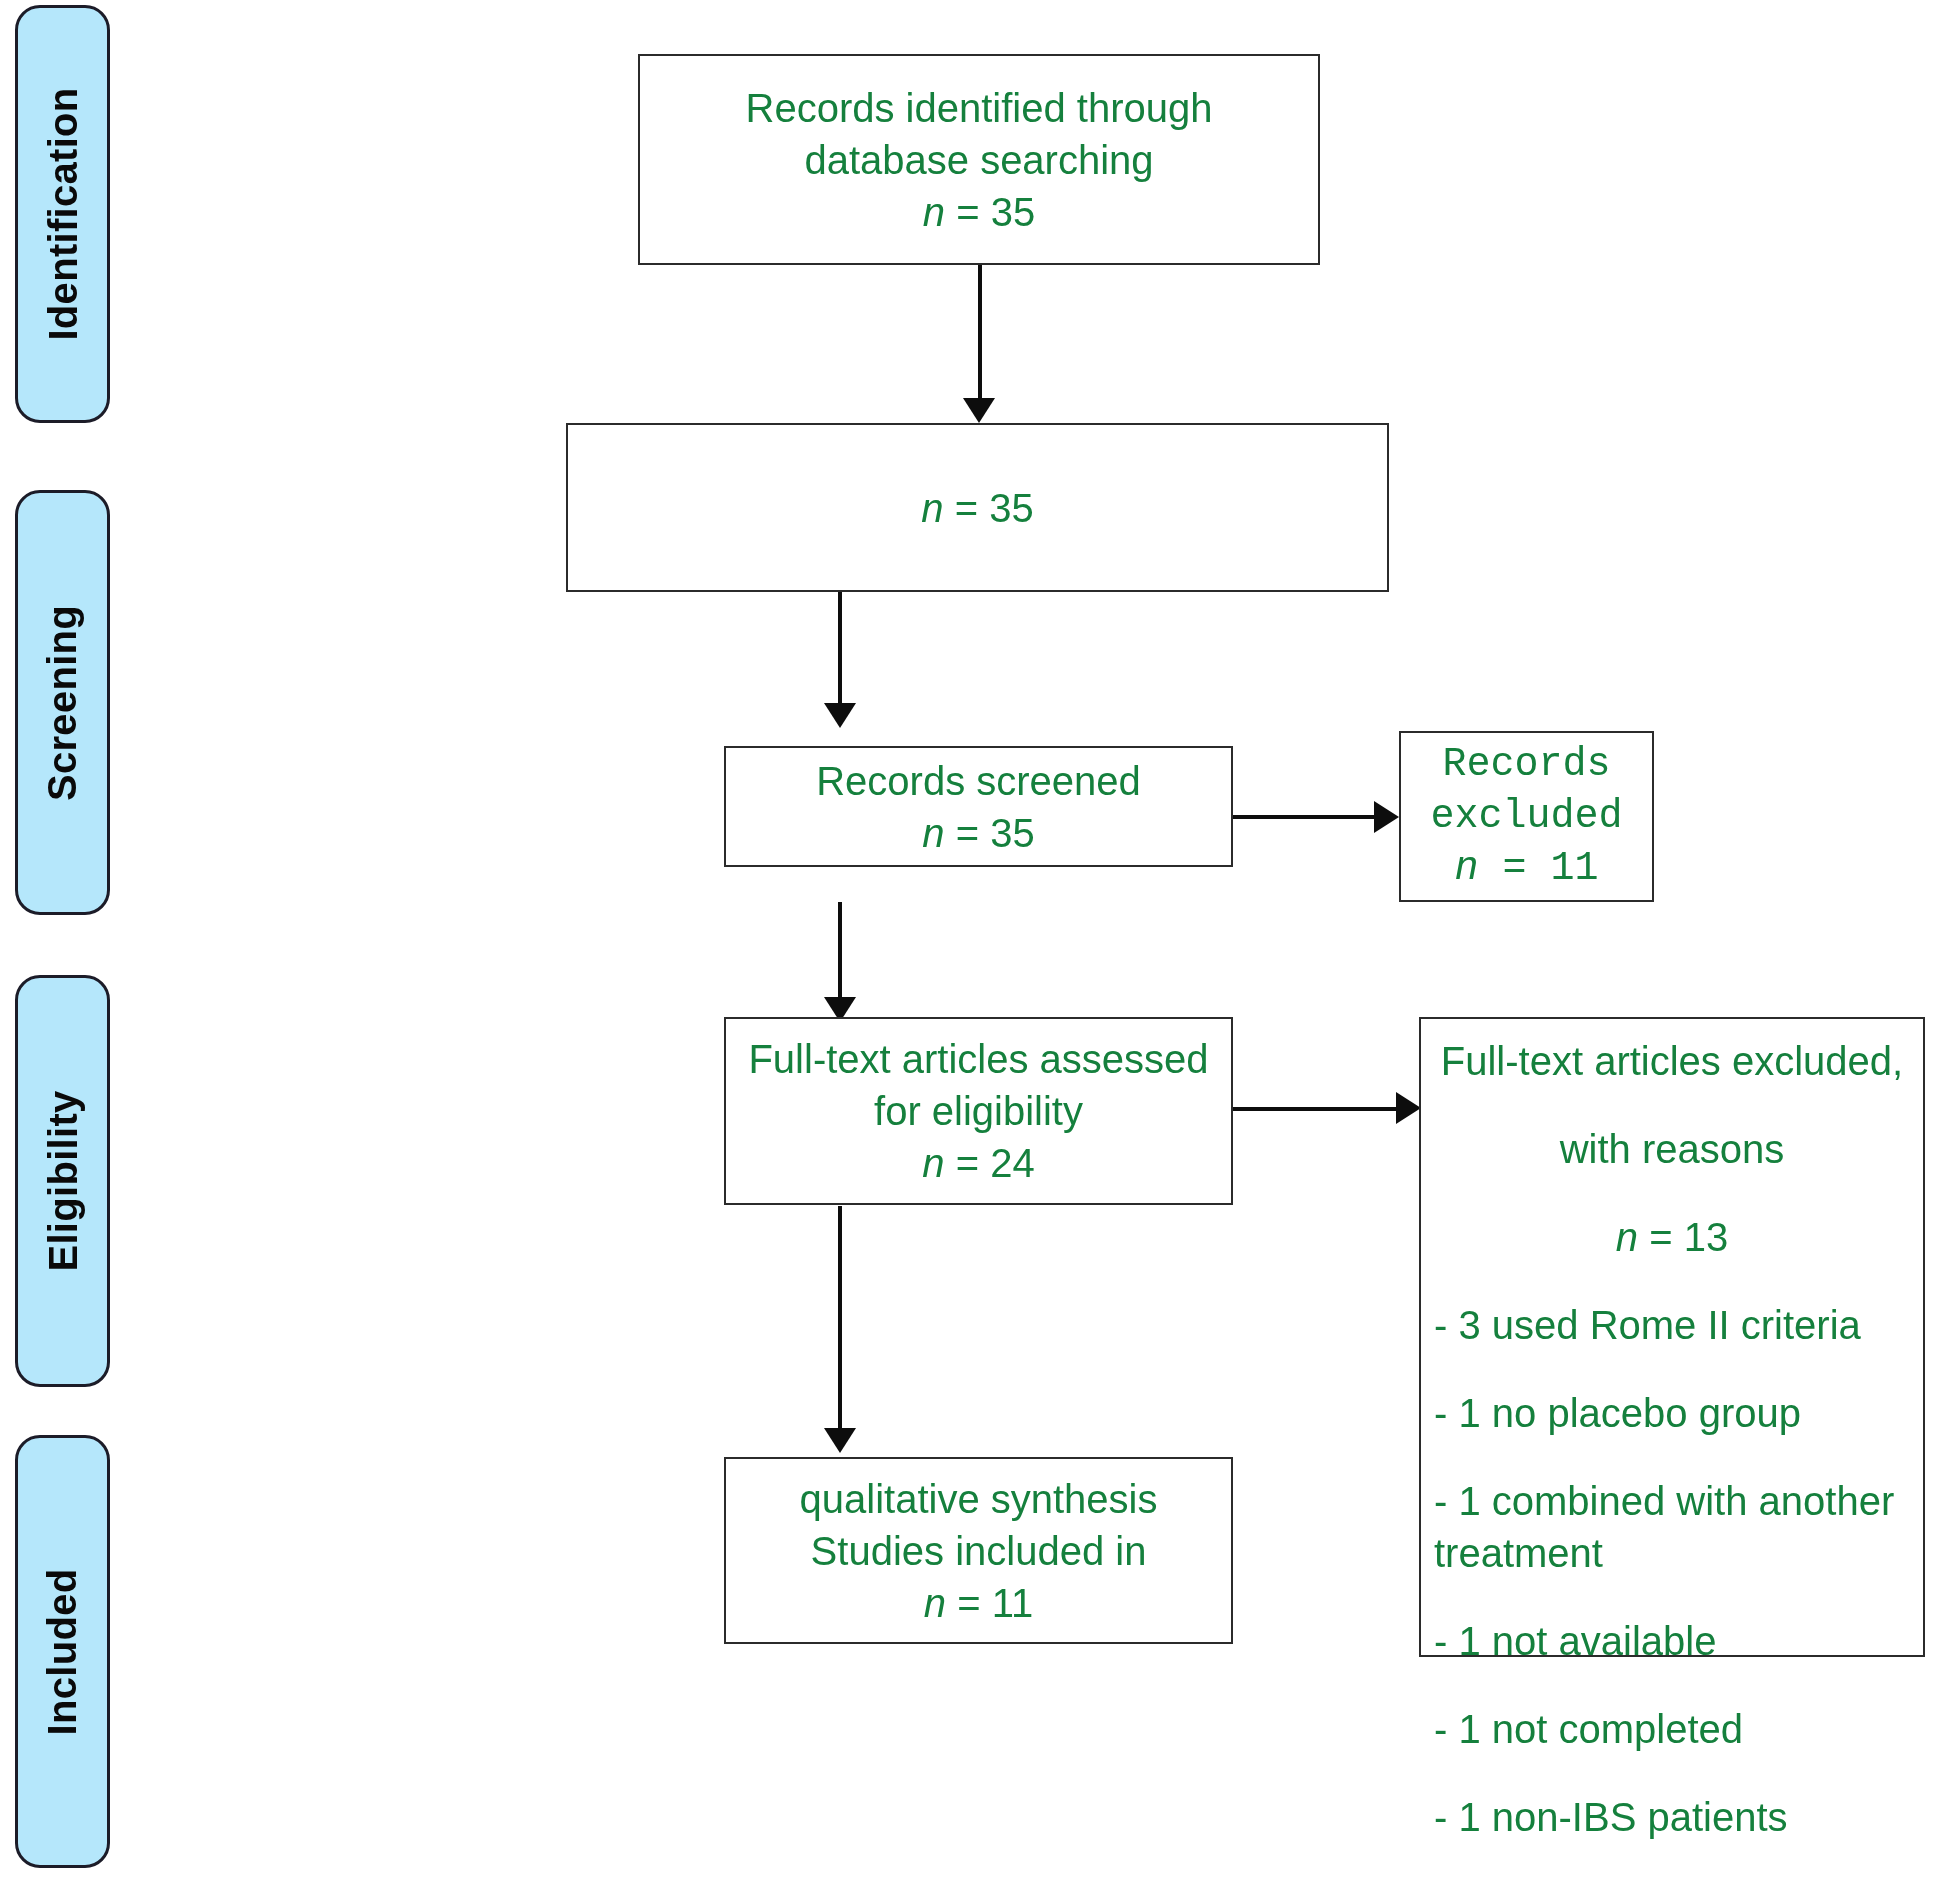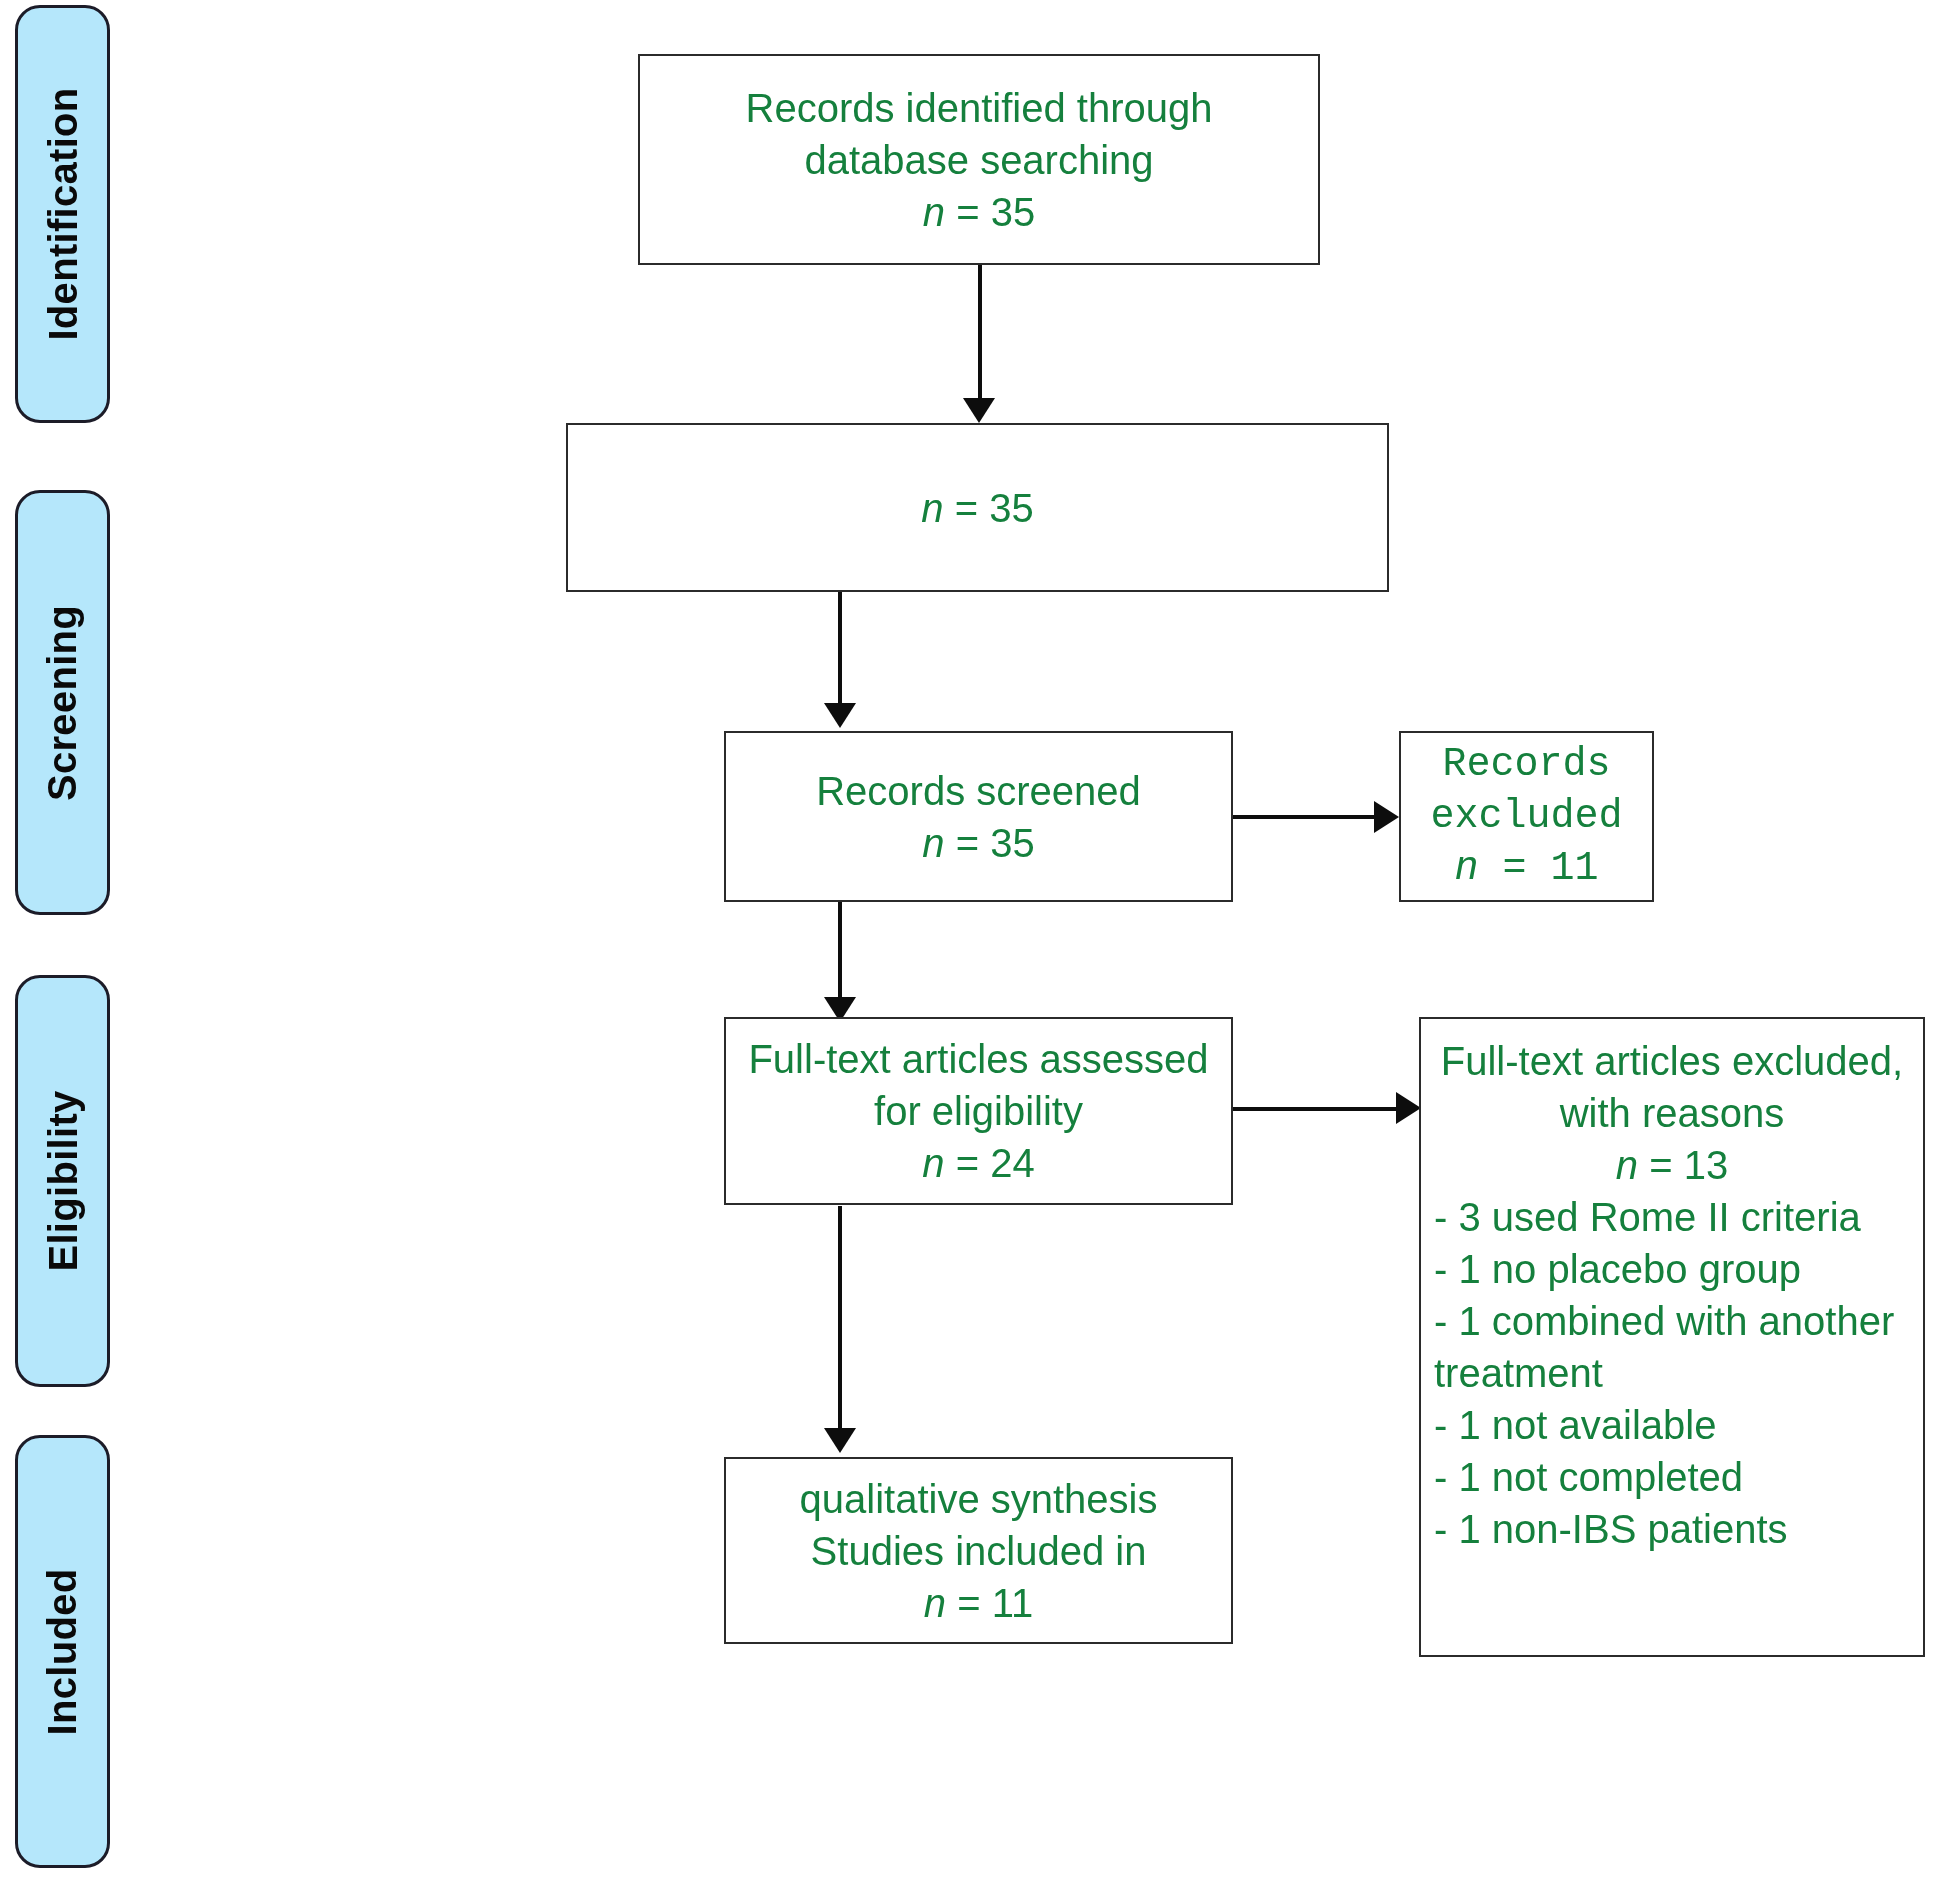--- a/index.html
+++ b/index.html
@@ -123,21 +123,21 @@
   <div class="v-line" style="left:978px; top:265px; width:3.8px; height:134px;"></div>
   <div class="arrow-down" style="left:963px; top:398px;"></div>
 
   <div class="flow-box" style="left:566px; top:423px; width:823px; height:169px;">
     <span class="box-line"><i class="n-italic">n</i><span> = 35</span></span>
   </div>
 
   <div class="v-line" style="left:838px; top:592px; width:3.8px; height:113px;"></div>
   <div class="arrow-down" style="left:824px; top:703px;"></div>
 
-  <div class="flow-box" style="left:724px; top:731px; width:509px; height:171px;">
+  <div class="flow-box" style="left:724px; top:746px; width:509px; height:121px;">
     <span class="box-line">Records screened</span>
     <span class="box-line"><i class="n-italic">n</i><span> = 35</span></span>
   </div>
 
   <div class="h-line" style="left:1233px; top:815px; width:142px; height:4.3px;"></div>
   <div class="arrow-right" style="left:1374px; top:801px;"></div>
 
   <div class="flow-box" style="left:1399px; top:731px; width:255px; height:171px;font-family:Liberation Mono, monospace;">
     <span class="box-line">Records excluded</span>
     <span class="box-line"><i class="n-italic">n</i><span> = 11</span></span>
@@ -148,21 +148,21 @@
 
   <div class="flow-box" style="left:724px; top:1017px; width:509px; height:188px;">
     <span class="box-line">Full-text articles assessed</span>
     <span class="box-line">for eligibility</span>
     <span class="box-line"><i class="n-italic">n</i><span> = 24</span></span>
   </div>
 
   <div class="h-line" style="left:1233px; top:1107px; width:164px; height:4.3px;"></div>
   <div class="arrow-right" style="left:1396px; top:1092px;"></div>
 
-  <div class="flow-box align-left" style="left:1419px; top:1017px; width:506px; height:640px;">
+  <div class="flow-box align-left" style="left:1419px; top:1017px; width:506px; height:640px;gap:36px;">
     <span class="box-line centered">Full-text articles excluded,</span>
     <span class="box-line centered">with reasons</span>
     <span class="box-line centered"><i class="n-italic">n</i><span> = 13</span></span>
     <span class="box-line">- 3 used Rome II criteria</span>
     <span class="box-line">- 1 no placebo group</span>
     <span class="box-line">- 1 combined with another treatment</span>
     <span class="box-line">- 1 not available</span>
     <span class="box-line">- 1 not completed</span>
     <span class="box-line">- 1 non-IBS patients</span>
   </div>

